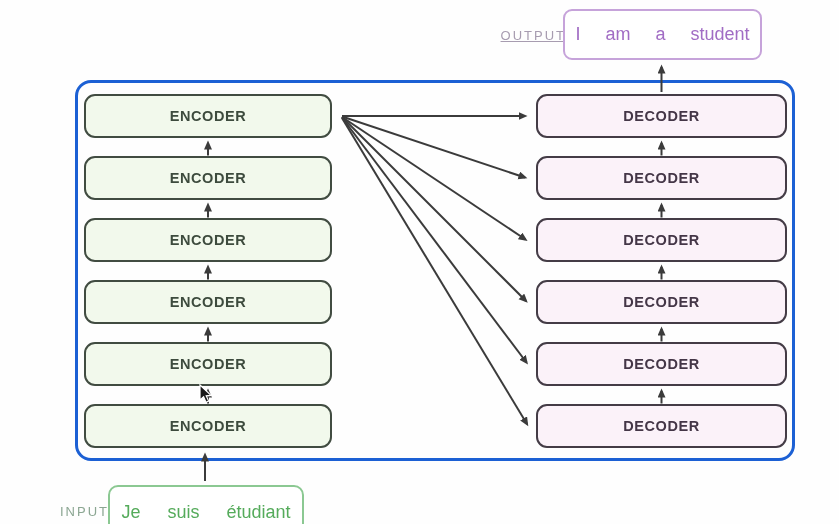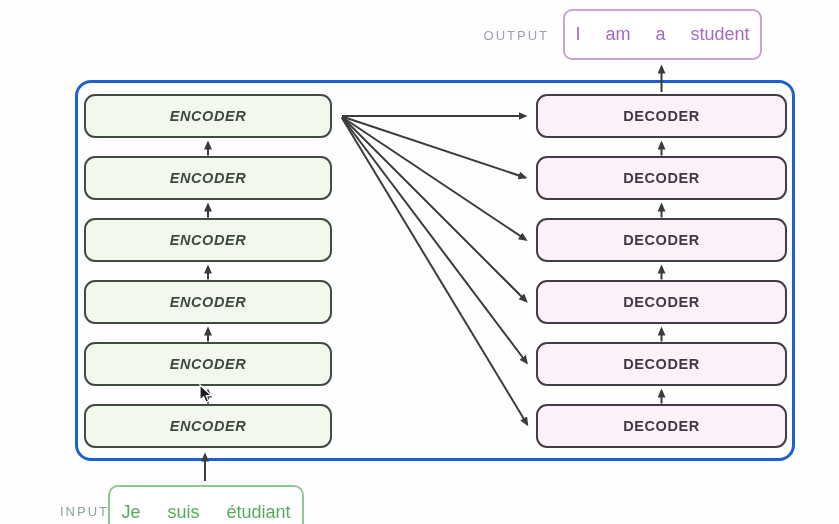--- a/index.html
+++ b/index.html
@@ -25,28 +25,28 @@
   }
 
   .stack{position:absolute;display:flex;flex-direction:column;gap:18px;}
   .stack.enc-stack{left:84px;top:94px;width:248px;}
   .stack.dec-stack{left:536px;top:94px;width:251px;}
   .box{
     height:44px;box-sizing:border-box;border-radius:11px;
     display:flex;align-items:center;justify-content:center;
     font-size:14.5px;font-weight:700;letter-spacing:0.6px;
   }
-  .box.enc{background:var(--encoder-fill);border:2px solid var(--encoder-border);color:var(--encoder-text);font-style:italic;}
+  .box.enc{background:var(--encoder-fill);border:2px solid var(--encoder-border);color:var(--encoder-text);}
   .box.dec{background:var(--decoder-fill);border:2px solid var(--decoder-border);color:var(--decoder-text);}
 
   .io-label{
     position:absolute;font-size:13px;letter-spacing:2px;
     text-align:right;
   }
-  .output-label{left:436px;top:28px;width:113px;color:var(--output-label);}
+  .output-label{left:453px;top:28px;width:113px;color:var(--output-label);text-decoration:underline;}
   .input-label{left:36px;top:504px;width:73px;color:var(--input-label);}
 
   .io-box{
     position:absolute;box-sizing:border-box;background:#fff;
     display:flex;align-items:center;justify-content:center;
     font-size:18px;
   }
   .output-box{
     left:563px;top:9px;width:199px;height:51px;
     border:2px solid var(--output-border);border-radius:9px;

